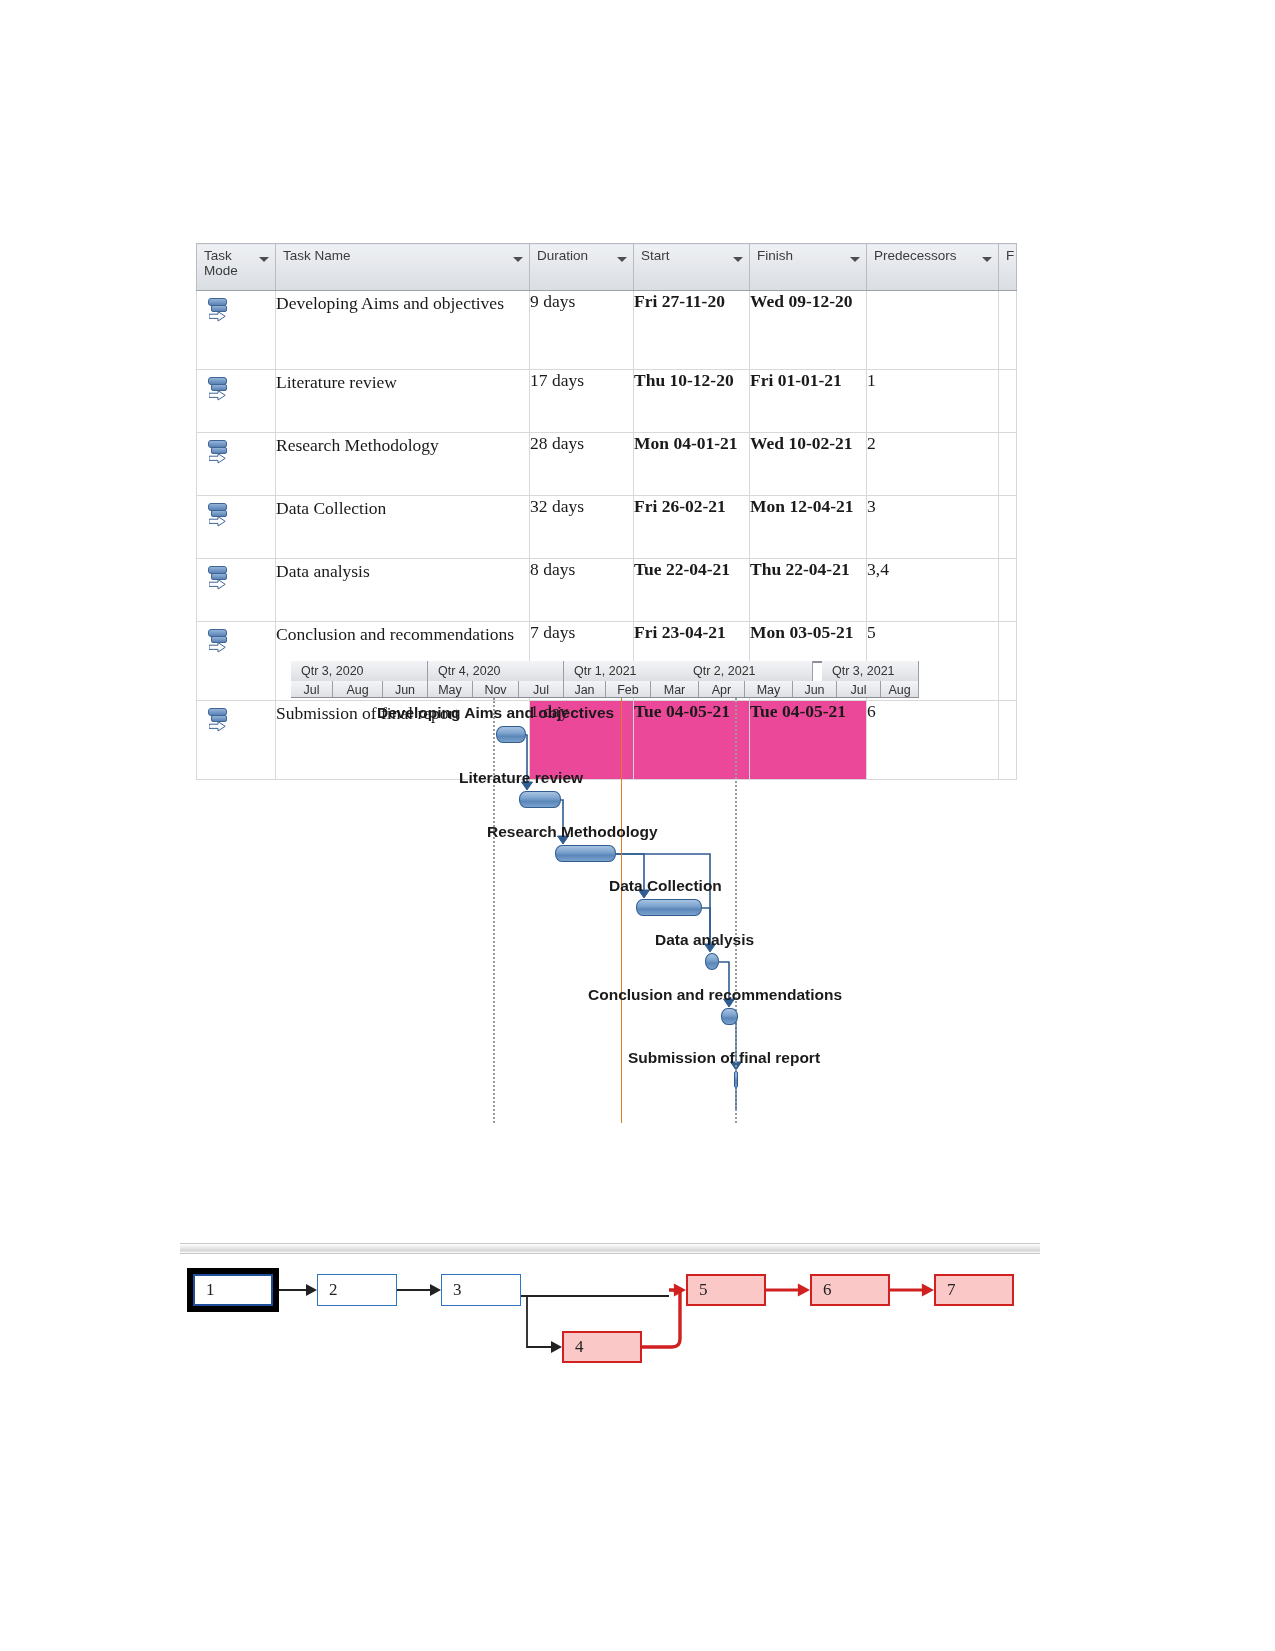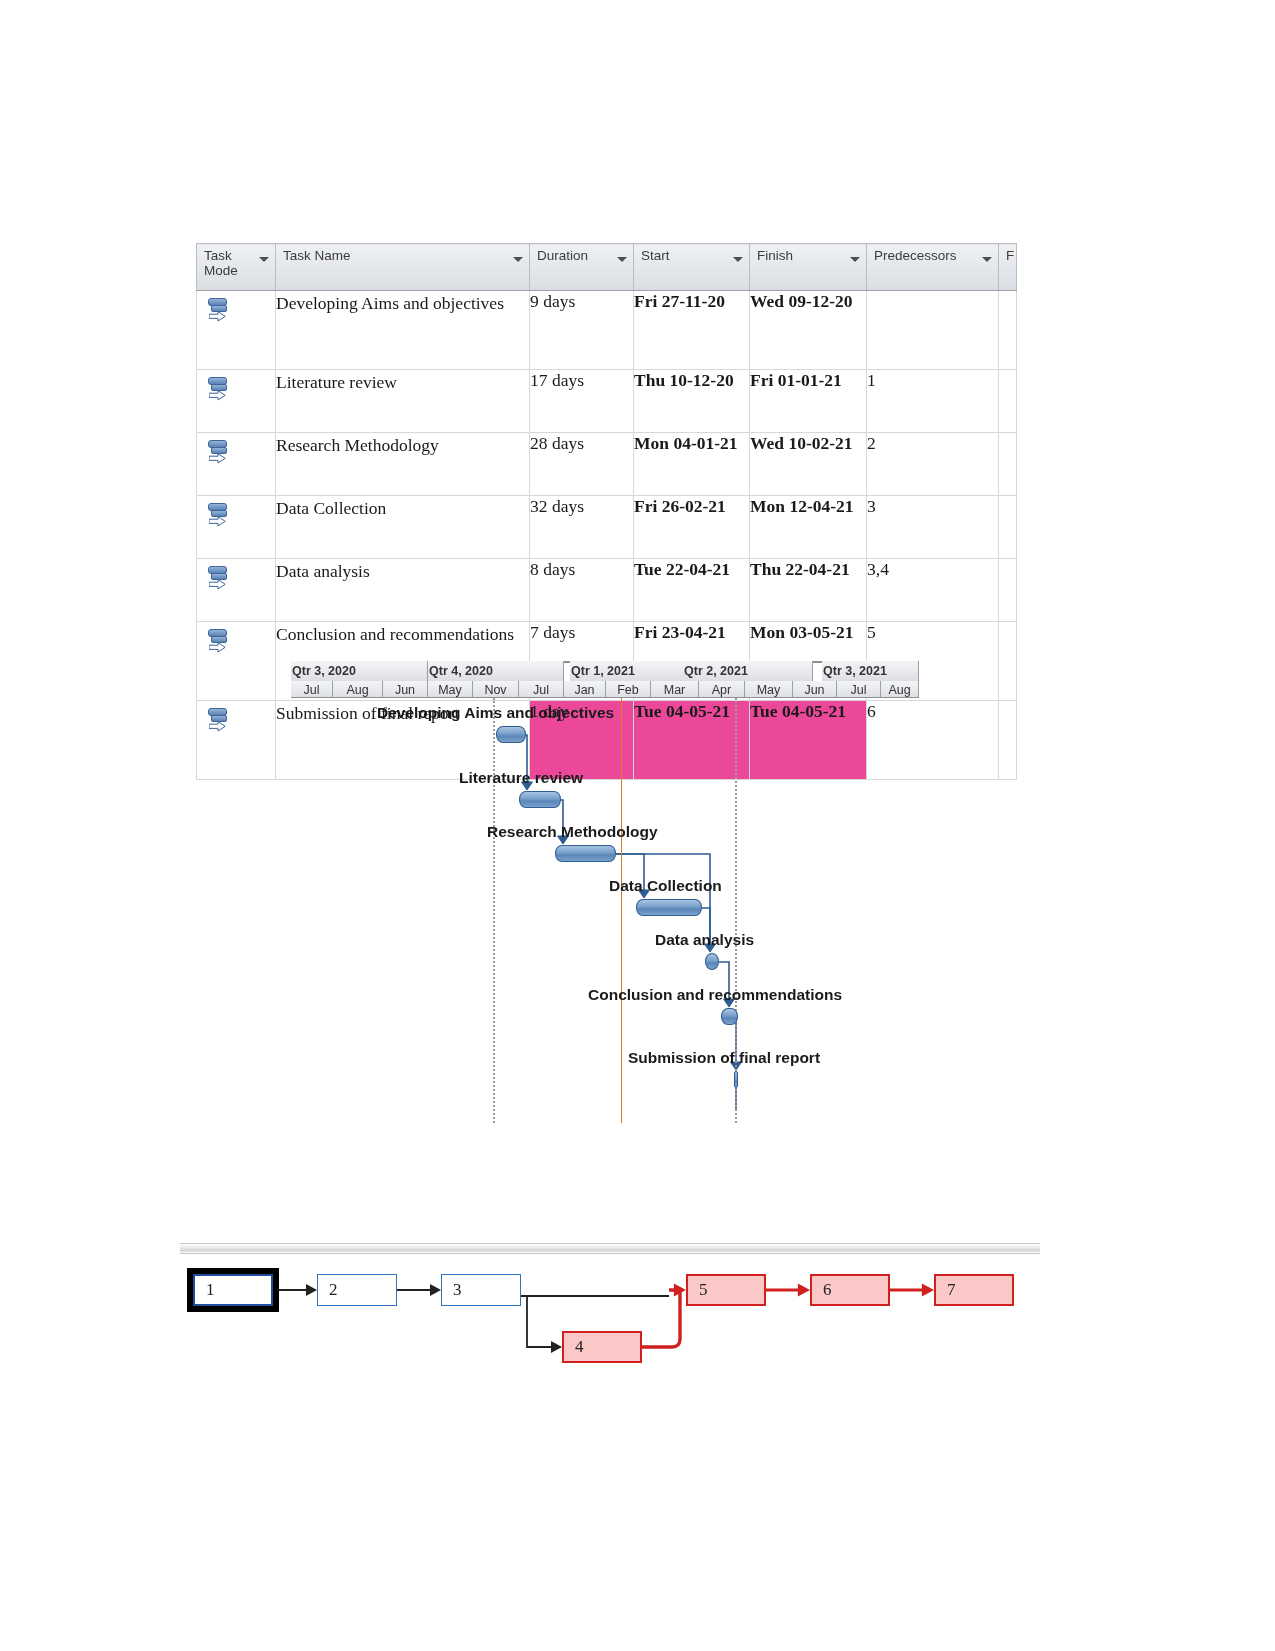--- a/index.html
+++ b/index.html
@@ -36,21 +36,21 @@
 
   
   .gantt{position:absolute;left:291px;top:661px;width:628px;height:462px;}
   .gtimeline{position:absolute;left:0;top:0;width:628px;height:37px;}
   .qrow{position:absolute;left:0;top:0;height:20px;width:628px;}
   .mrow{position:absolute;left:0;top:20px;height:17px;width:632px;}
   .qcell,.mcell{position:absolute;top:0;height:100%;
     background:linear-gradient(to bottom,#f3f4f6 0%,#e6e8ec 60%,#dcdee3 100%);
     border-right:1px solid #9b9ea4;box-sizing:border-box;
     font-size:12.5px;color:#333;display:flex;align-items:center;}
-  .qcell{padding-left:1px;font-weight:bold;}
+  .qcell{padding-left:10px;}
   .mcell{justify-content:center;font-size:12.5px;}
   .tl-top{position:absolute;left:0;top:0;width:628px;height:2px;background:#8b8e94;}
   .tl-mid{position:absolute;left:0;top:20px;width:628px;height:1px;background:#b4b7bc;}
   .tl-bot{position:absolute;left:0;top:36px;width:628px;height:1px;background:#8b8e94;}
 
   .gbody{position:absolute;left:0;top:37px;width:628px;height:425px;}
   .glabel{position:absolute;font-size:15.5px;font-weight:bold;color:#1a1a1a;white-space:nowrap;}
   .gbar{position:absolute;height:17px;border-radius:7px/8px;
     background:linear-gradient(to bottom,#a9c4e2 0%,#7ba2cd 42%,#5a86b8 62%,#7ba2cd 100%);
     border:1px solid #2f5c91;box-sizing:border-box;}
@@ -237,21 +237,21 @@
       </tbody>
   </table>
 </div>
 
 <div class="gantt">
   <div class="gtimeline">
     <div class="tl-top"></div>
     <div class="qrow" id="qrow">
         <div class="qcell" style="left: 0px; width: 137px;">Qtr 3, 2020</div>
         <div class="qcell" style="left: 137px; width: 136px;">Qtr 4, 2020</div>
-        <div class="qcell" style="left: 279px; width: 128px;">Qtr 1, 2021</div>
+        <div class="qcell" style="left: 273px; width: 128px;">Qtr 1, 2021</div>
         <div class="qcell" style="left: 392px; width: 130px;">Qtr 2, 2021</div>
         <div class="qcell" style="left: 531px; width: 97px;">Qtr 3, 2021</div>
       </div>
     <div class="tl-mid"></div>
     <div class="mrow" id="mrow">
         <div class="mcell" style="left: 0px; width: 42px;">Jul</div>
         <div class="mcell" style="left: 42px; width: 50px;">Aug</div>
         <div class="mcell" style="left: 92px; width: 45px;">Jun</div>
         <div class="mcell" style="left: 137px; width: 45px;">May</div>
         <div class="mcell" style="left: 182px; width: 46px;">Nov</div>

